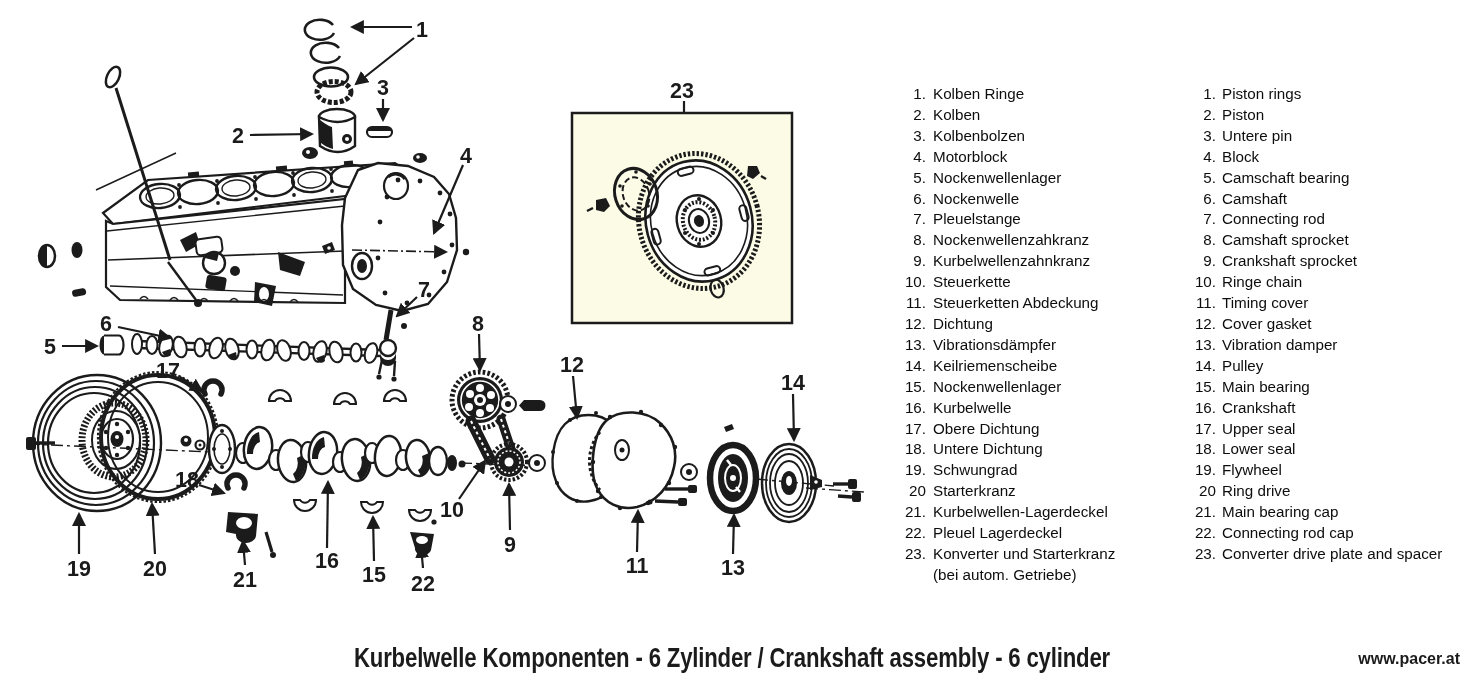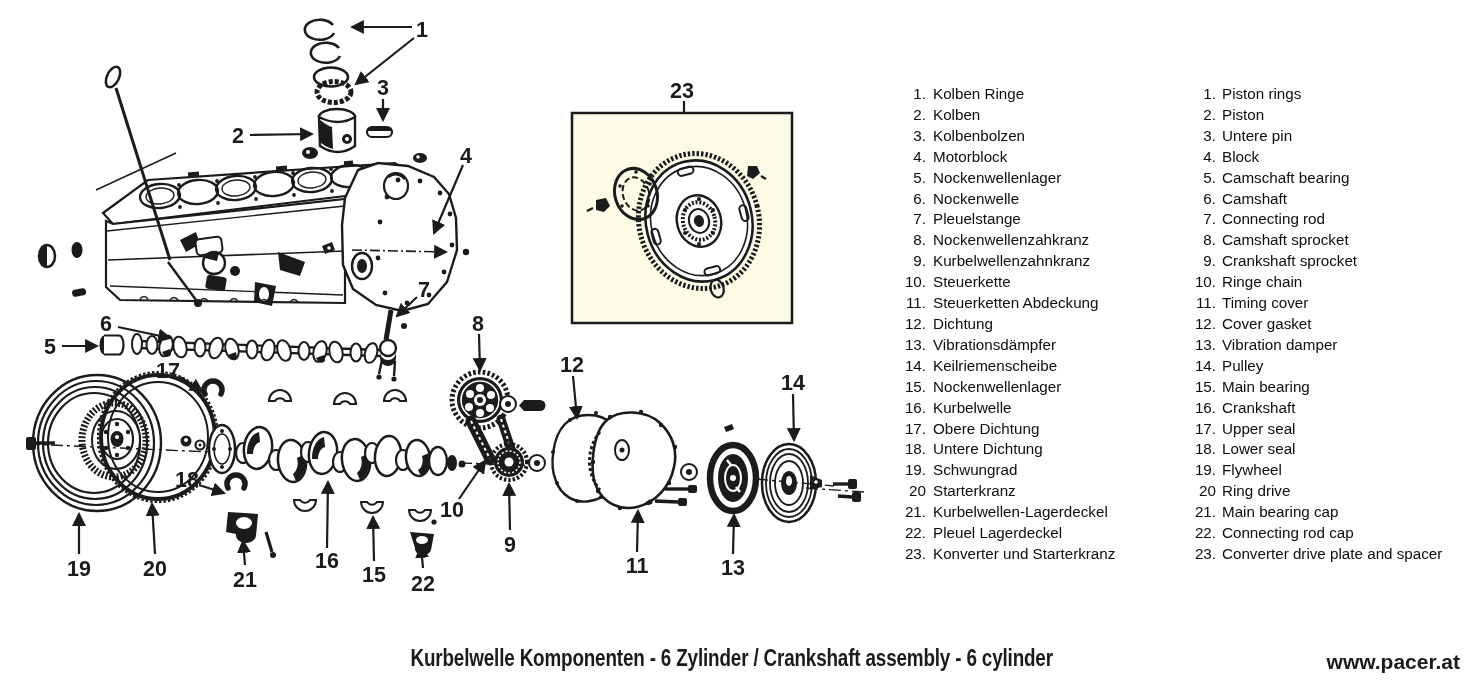--- a/index.html
+++ b/index.html
@@ -17,24 +17,24 @@
   .parts-list{position:absolute;top:84px;font-size:15.2px;line-height:20.9px;
     color:#0d0d0d;white-space:nowrap;}
   #list-de{left:894px;}
   #list-en{left:1184px;}
   .row{display:flex;}
   .row .num{width:32px;text-align:right;flex:0 0 32px;}
   #list-de .row .lbl{margin-left:7px;}
   #list-en .row .lbl{margin-left:6px;}
   .lbl2{display:block;}
   .footer-title{position:absolute;left:0;top:646px;width:1464px;text-align:center;
-    font-weight:bold;font-size:23px;line-height:24px;}
+    font-weight:bold;font-size:27px;line-height:24px;}
   .footer-title .cond{display:inline-block;transform:scaleX(0.82);transform-origin:50% 50%;
     letter-spacing:-0.2px;}
-  .site{position:absolute;top:650px;right:24px;font-weight:bold;font-size:21px;}
+  .site{position:absolute;top:650px;right:24px;font-weight:bold;font-size:16px;}
 </style>
 </head>
 <body>
 
 <div class="stage">
 
   <svg class="diagram" width="880" height="640" viewBox="0 0 880 640">
     <defs>
       <marker id="ah" markerUnits="userSpaceOnUse" markerWidth="14" markerHeight="14" viewBox="0 0 10 10" refX="8.5" refY="5" orient="auto-start-reverse">
         <path d="M0,0 L10,5 L0,10 z" fill="#1b1b1b"></path>
@@ -551,21 +551,21 @@
         <span class="lbl"><span>Kurbelwellen-Lagerdeckel</span></span>
       </div>
 
       <div class="row">
         <span class="num">22.</span>
         <span class="lbl"><span>Pleuel Lagerdeckel</span></span>
       </div>
 
       <div class="row">
         <span class="num">23.</span>
-        <span class="lbl"><span>Konverter und Starterkranz</span></span>
+        <span class="lbl"><span>Konverter und Starterkranz</span><span class="lbl2">(bei autom. Getriebe)</span></span>
       </div>
     </div>
 
   <div class="parts-list" id="list-en">
 
       <div class="row">
         <span class="num">1.</span>
         <span class="lbl"><span>Piston rings</span></span>
       </div>
 

